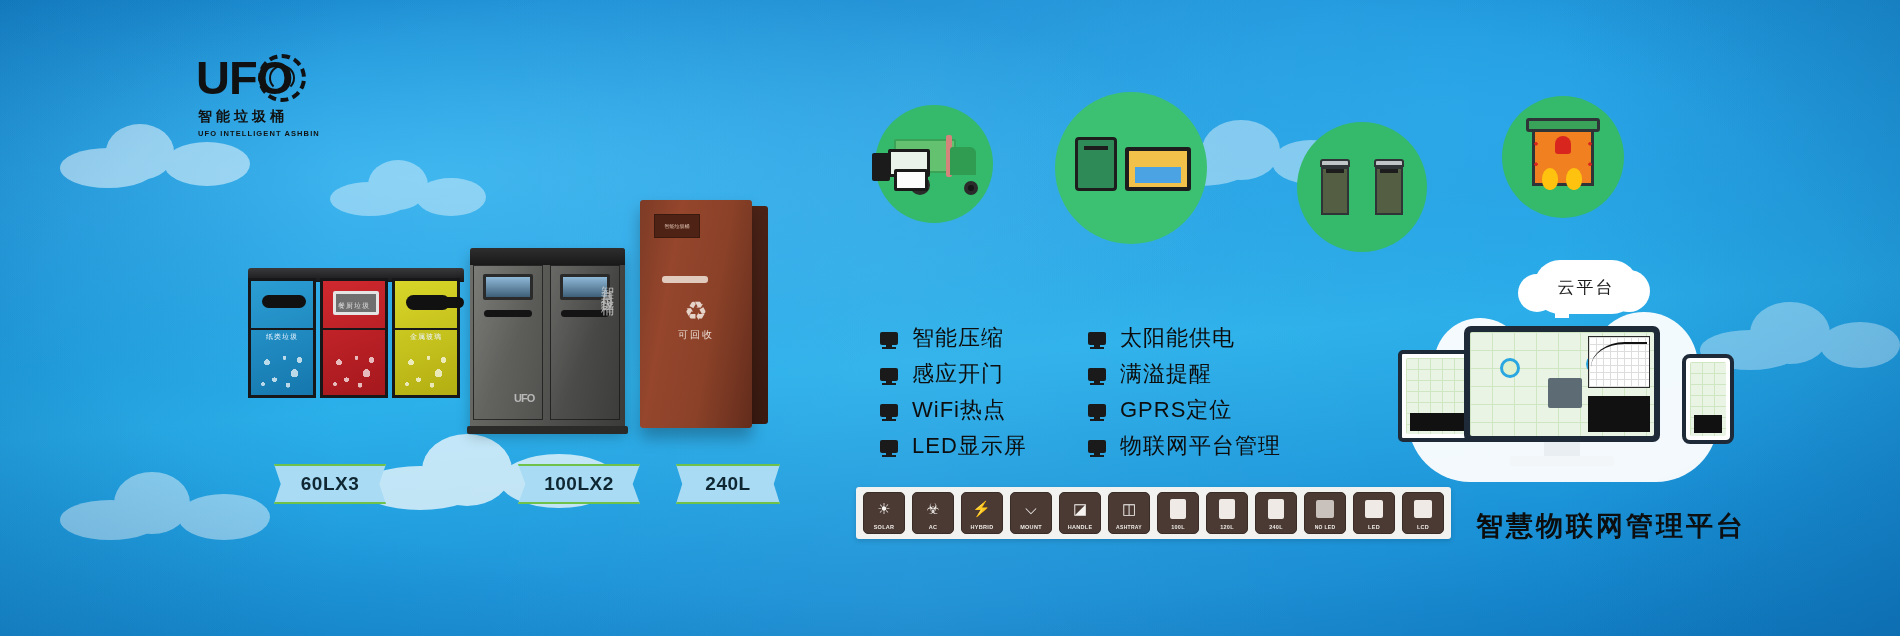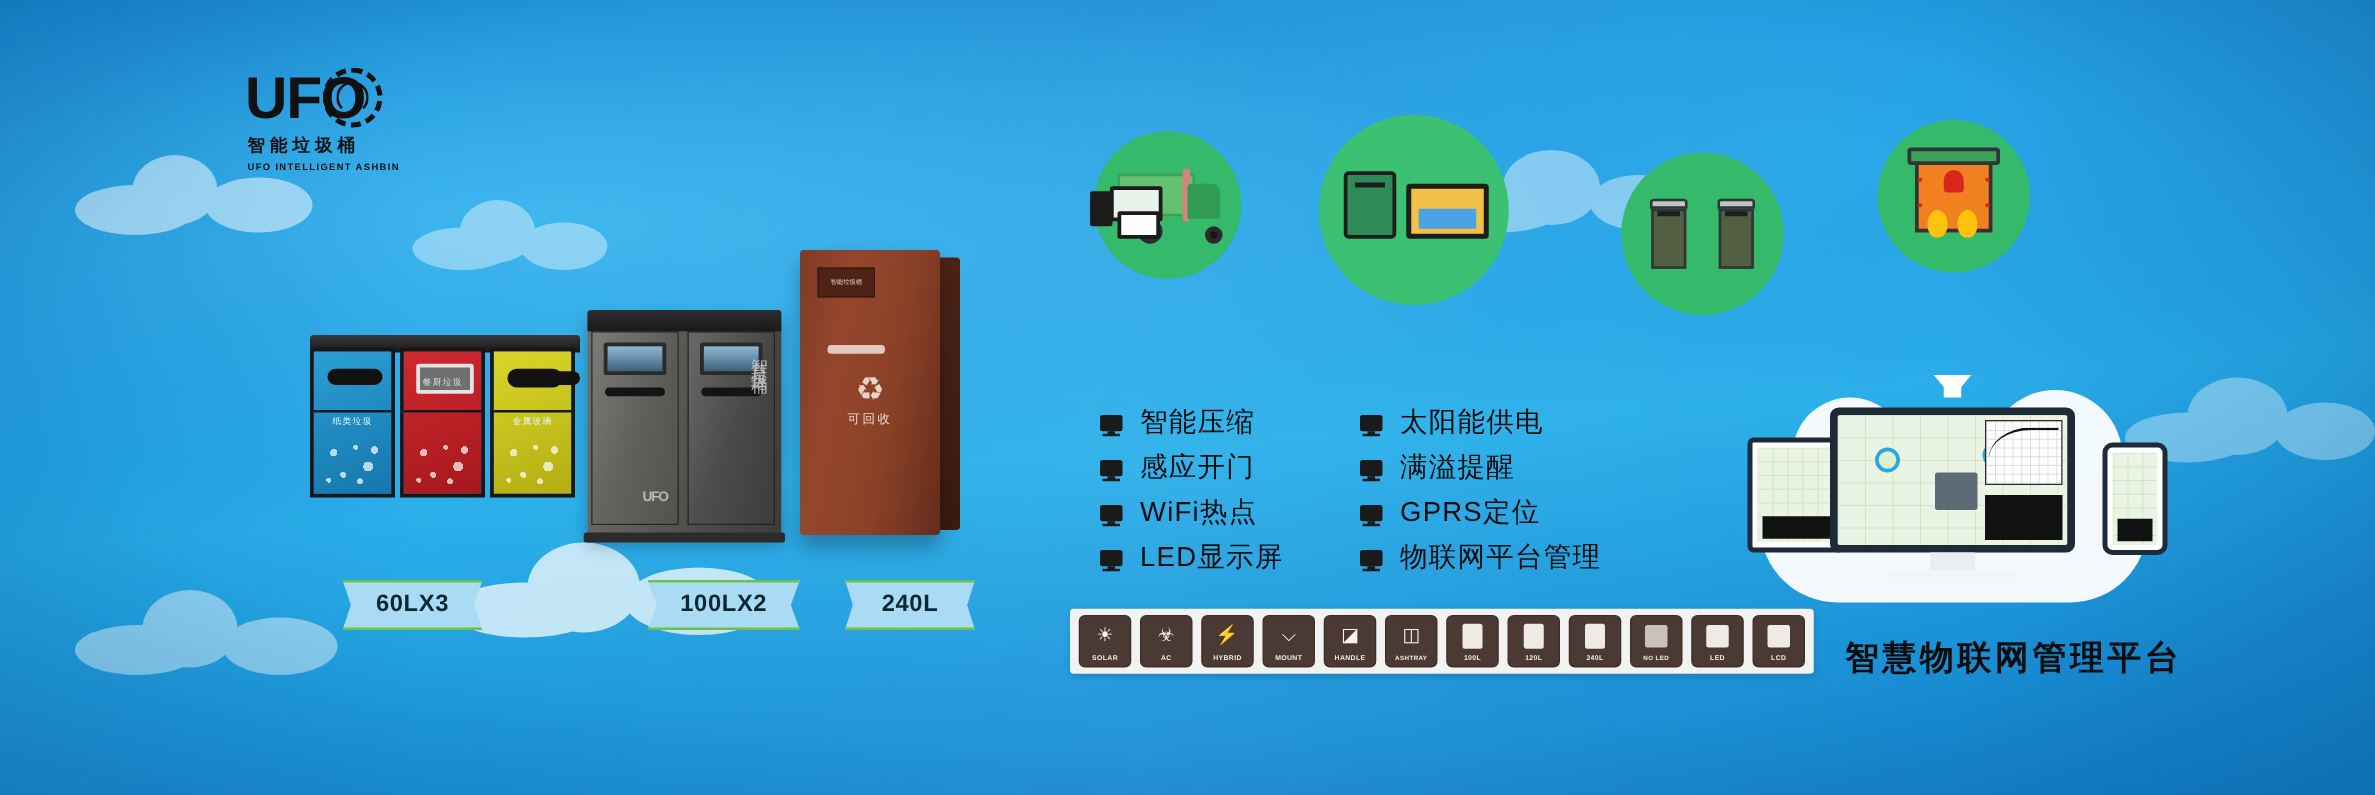--- a/index.html
+++ b/index.html
@@ -621,20 +621,23 @@
     <div class="chip">
       <div class="glyph">
           <span class="gbox w"></span>
         </div>
       <div class="cl">LCD</div>
     </div>
   </div>
 
   <div class="plat">
     <div class="cldbig"></div>
+    <div class="cloud-tag">
+      <span>云平台</span>
+    </div>
     <div class="tablet">
       <div class="mini"></div>
     </div>
     <div class="phone">
       <div class="mini"></div>
     </div>
     <div class="monitor">
       <div class="arrow"></div>
       <div class="screen">
         <div class="bld"></div>

